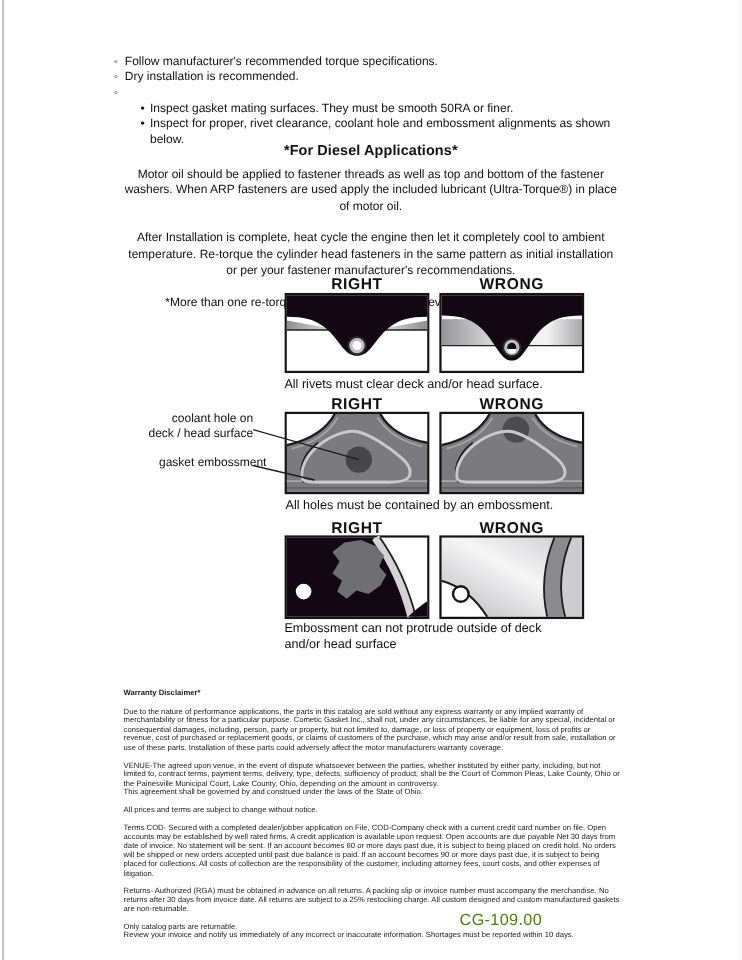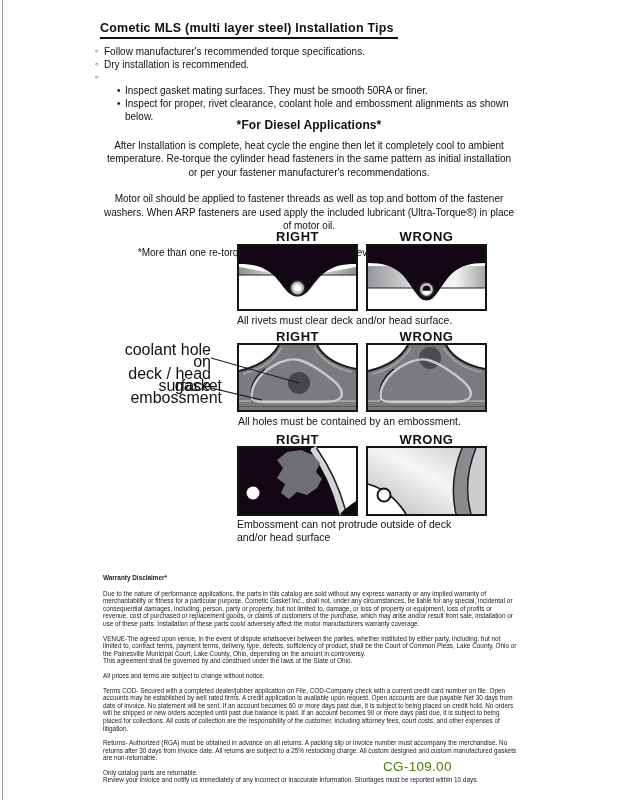--- a/index.html
+++ b/index.html
@@ -35,37 +35,36 @@
   .diesel .note { margin-bottom: 0; }
 
   .fig-label {
     font-size: 13px; font-weight: bold; letter-spacing: .5px;
     width: 121px; text-align: center;
   }
   .fig-caption { font-size: 10.5px; line-height: 12.5px; white-space: nowrap; }
   .fig-caption.wrap { white-space: normal; }
   .panel { width: 121px; }
   .side-label {
-    font-size: 16px; line-height: 12px; text-align: right; width: 106px;
+    font-size: 10px; line-height: 12px; text-align: right; width: 106px;
   }
   .leader-svg { pointer-events: none; }
 
   .disclaimer { left: 103px; top: 574px; width: 414px; font-size: 6.4px; line-height: 7.6px; color: #1a1a1a; }
   .disclaimer .d-head { font-weight: bold; margin-bottom: 8px; }
   .disclaimer p { margin-bottom: 7px; white-space: pre-line; }
 
   .page-code { left: 383px; top: 759px; font-size: 13.5px; color: #4d7c0f; letter-spacing: .3px; }
 </style>
 </head>
 <body>
 
 <div class="page">
   <div class="edge-line"></div>
 
-  <div class="abs title">Cometic MLS (multi layer steel) Installation Tips</div>
 
   <div class="abs bullets">
     <div class="b-row">
       <span class="marker">◦</span>
       <span>Follow manufacturer's recommended torque specifications.</span>
     </div>
     <div class="b-row">
       <span class="marker">◦</span>
       <span>Dry installation is recommended.</span>
     </div>
@@ -77,22 +76,22 @@
       <span>Inspect gasket mating surfaces.  They must be smooth 50RA or finer.</span>
     </div>
     <div class="b-row sub">
       <span class="marker">•</span>
       <span>Inspect for proper, rivet clearance, coolant hole and embossment alignments as shown below.</span>
     </div>
   </div>
 
   <div class="abs diesel">
     <h2>*For Diesel Applications*</h2>
+    <p>Motor oil should be applied to fastener threads as well as top and bottom of the fastener washers. When ARP fasteners are used apply the included lubricant (Ultra-Torque®) in place of motor oil.</p>
     <p>After Installation is complete, heat cycle the engine then let it completely cool to ambient temperature. Re-torque the cylinder head fasteners in the same pattern as initial installation or per your fastener manufacturer's recommendations.</p>
-    <p>Motor oil should be applied to fastener threads as well as top and bottom of the fastener washers. When ARP fasteners are used apply the included lubricant (Ultra-Torque®) in place of motor oil.</p>
     <p class="note">*More than one re-torque may be required to achieve proper fastener stretch*</p>
   </div>
 
   <div class="abs fig-label" style="left:237px; top:229px;">RIGHT</div>
   <div class="abs fig-label" style="left:366px; top:229px;">WRONG</div>
 
   <svg class="abs panel" style="left:237px; top:244px;" width="121" height="67" viewBox="0 0 121 67">
     <defs>
       <linearGradient id="g1l" x1="0" y1="0" x2="1" y2="0">
         <stop offset="0" stop-color="#8f8f92"></stop>

